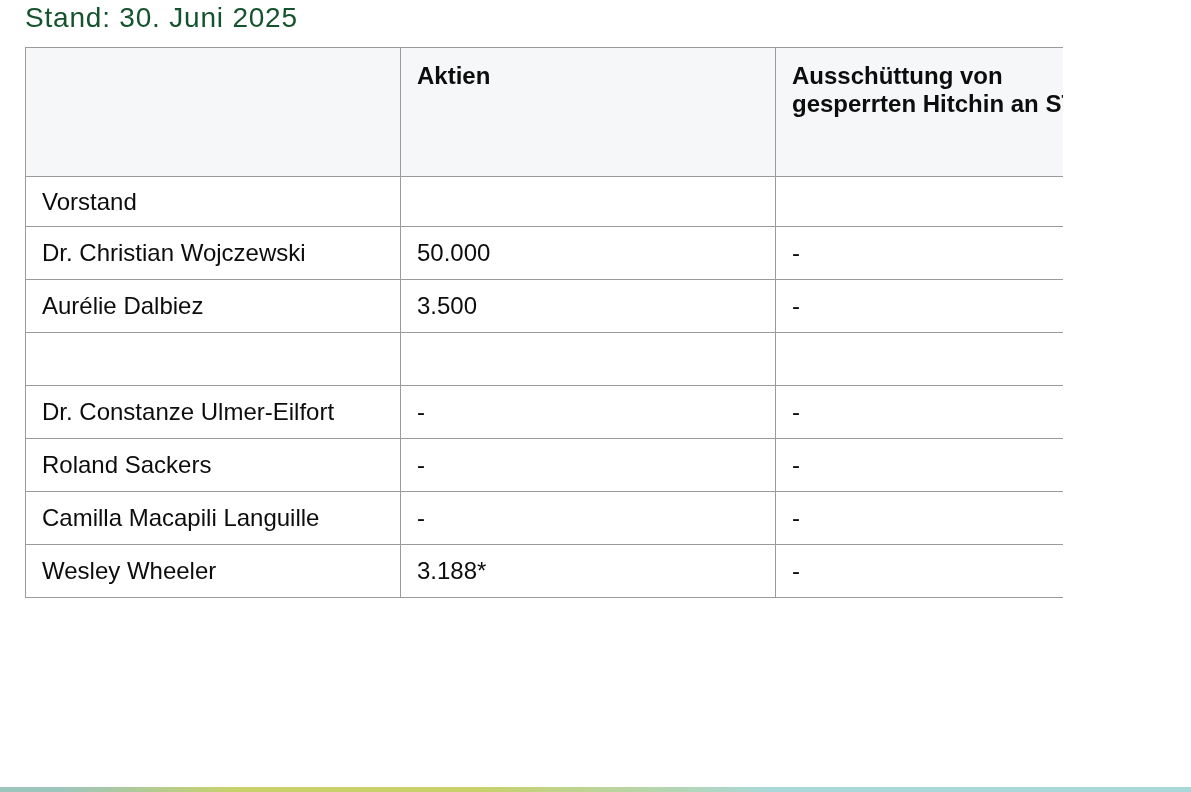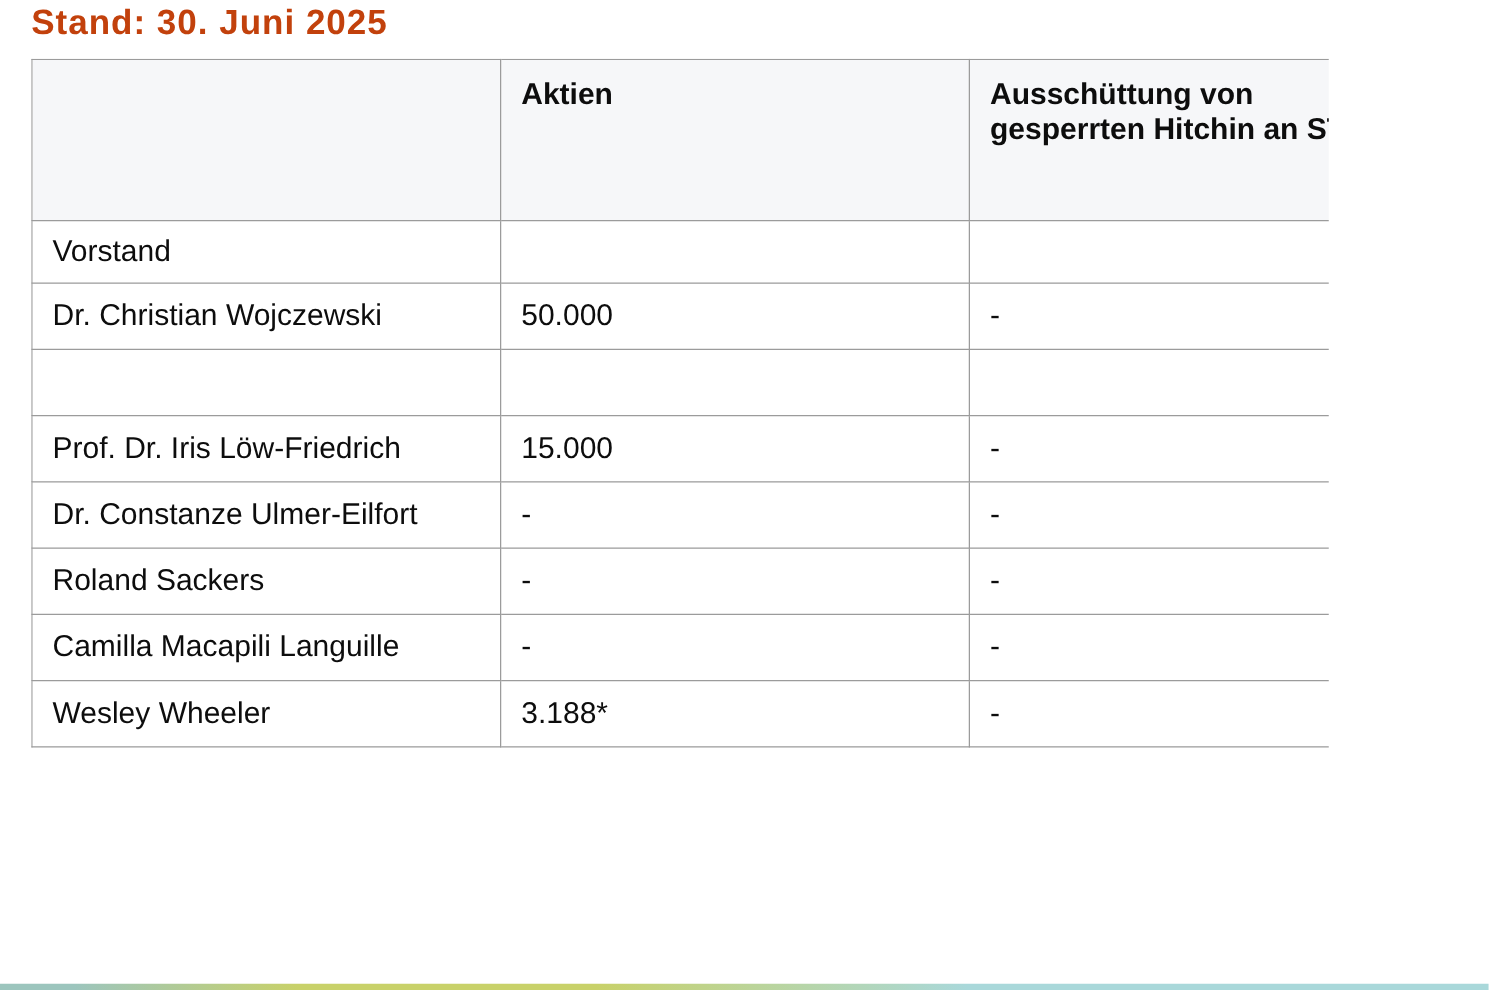--- a/index.html
+++ b/index.html
@@ -12,23 +12,23 @@
   .page {
     position: relative;
     width: 1191px; height: 792px;
     background: #ffffff;
     overflow: hidden;
   }
   .title {
     position: absolute;
     left: 25px; top: 2px;
     font-size: 28px;
-    font-weight: 700;
+    font-weight: 400;
     letter-spacing: 0.8px;
-    color: #c2410c;
+    color: #14532d;
     white-space: nowrap;
   }
   .table-clip {
     position: absolute;
     left: 25px; top: 47px;
     width: 1038px; height: 740px;
     overflow: hidden;
   }
   table.holdings {
     border-collapse: collapse;
@@ -92,29 +92,29 @@
           <tr class="row-section">
     <td class="cell-name">Vorstand</td>
     <td class="cell-aktien"></td>
     <td class="cell-dist"></td>
   </tr>
           <tr class="row-data">
     <td class="cell-name">Dr. Christian Wojczewski</td>
     <td class="cell-aktien">50.000</td>
     <td class="cell-dist">-</td>
   </tr>
+          <tr class="row-data">
+    <td class="cell-name">Aurélie Dalbiez</td>
+    <td class="cell-aktien">3.500</td>
+    <td class="cell-dist">-</td>
+  </tr>
           <tr class="row-spacer">
     <td class="cell-name"></td>
     <td class="cell-aktien"></td>
     <td class="cell-dist"></td>
-  </tr>
-          <tr class="row-data">
-    <td class="cell-name">Prof. Dr. Iris Löw-Friedrich</td>
-    <td class="cell-aktien">15.000</td>
-    <td class="cell-dist">-</td>
   </tr>
           <tr class="row-data">
     <td class="cell-name">Dr. Constanze Ulmer-Eilfort</td>
     <td class="cell-aktien">-</td>
     <td class="cell-dist">-</td>
   </tr>
           <tr class="row-data">
     <td class="cell-name">Roland Sackers</td>
     <td class="cell-aktien">-</td>
     <td class="cell-dist">-</td>

